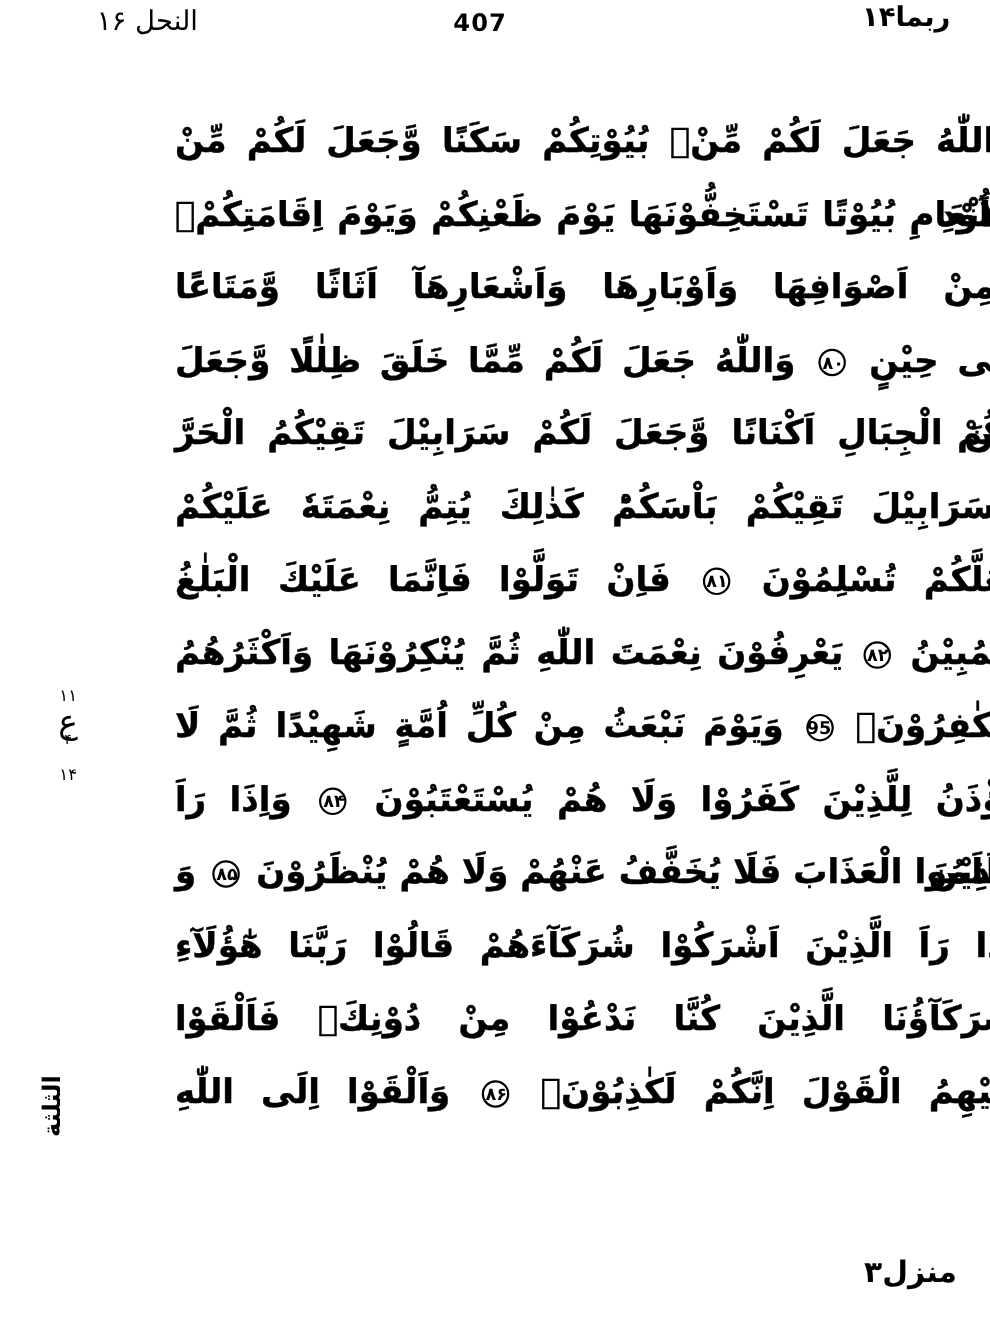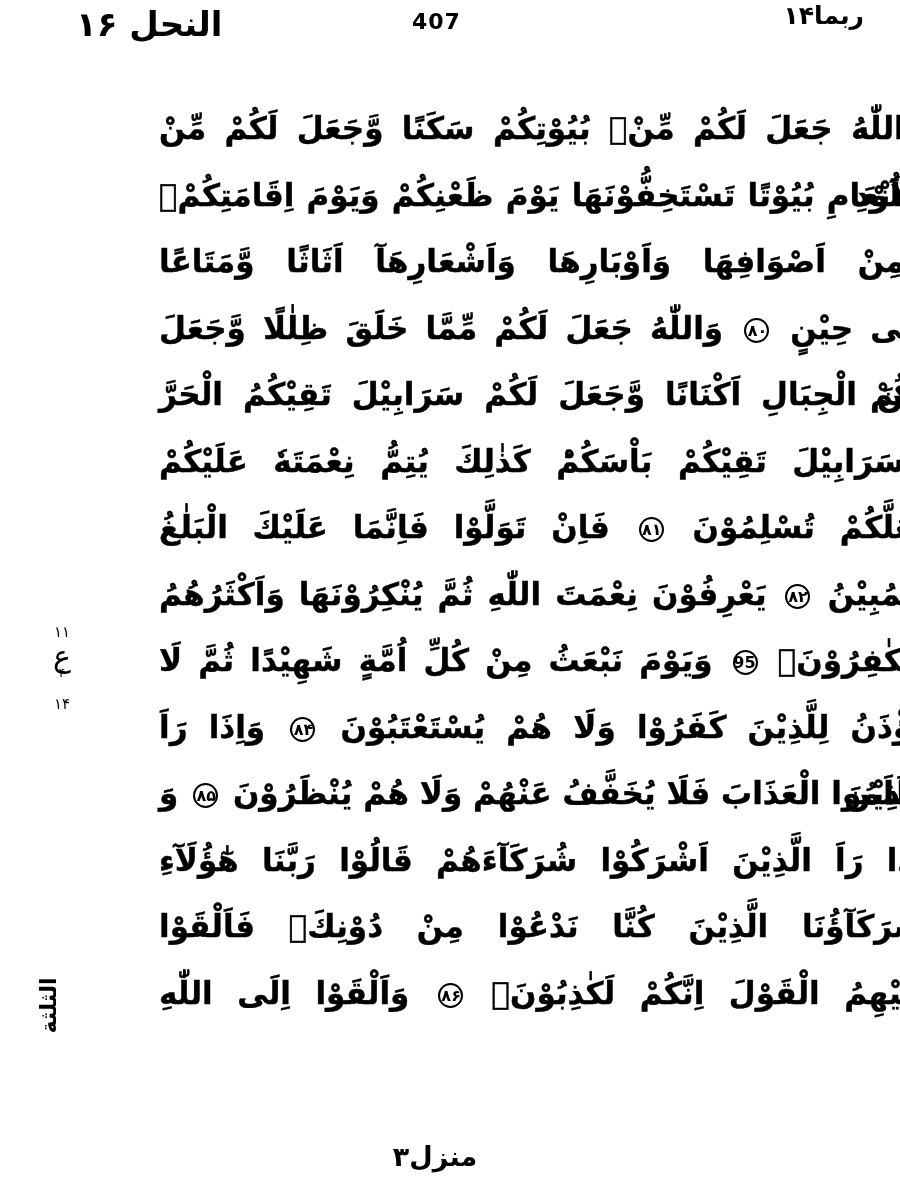--- a/index.html
+++ b/index.html
@@ -2,21 +2,21 @@
 <html lang="ar" dir="rtl"><head>
 <meta charset="utf-8">
 <style>
   html,body{margin:0;padding:0;}
   body{
     width:900px;height:1200px;position:relative;background:#ffffff;
     font-family:"DejaVu Sans",sans-serif;color:#000;overflow:hidden;
   }
   
   .hdr{position:absolute;top:0;left:0;width:900px;height:48px;}
-  .hdr-surah{position:absolute;top:4px;left:76px;font-size:34px;font-weight:bold;direction:rtl;}
+  .hdr-surah{position:absolute;top:4px;left:88px;font-size:25px;font-weight:normal;direction:rtl;}
   .hdr-page{position:absolute;top:9px;left:412px;font-size:22px;font-weight:bold;letter-spacing:1px;}
   .hdr-juz{position:absolute;top:1px;right:36px;font-size:25px;font-weight:bold;direction:rtl;}
   
   .text-block{
     position:absolute;top:95px;left:115px;width:765px;direction:rtl;margin-left:44px;
   }
   .text-line{
     height:66.5px;line-height:66.5px;white-space:nowrap;
     direction:rtl;text-align:justify;text-align-last:justify;
     font-size:31px;font-weight:bold;
@@ -37,21 +37,21 @@
   .ruku-top{font-size:15px;display:block;}
   .ruku-ain{font-size:30px;display:block;margin-top:2px;}
   .ruku-mid{font-size:13px;display:block;margin-top:-6px;}
   .ruku-bottom{font-size:15px;display:block;margin-top:18px;}
   .fraction-label{
     position:absolute;top:993px;left:-12px;width:120px;text-align:center;
     font-size:22px;font-weight:bold;transform:rotate(-90deg);direction:rtl;
   }
   
   .footer-manzil{
-    position:absolute;top:1141px;left:0;width:870px;text-align:center;
+    position:absolute;top:1141px;left:0;width:870px;
     font-size:27px;font-weight:bold;direction:rtl;
   }
 </style>
 </head>
 <body>
 
 <div class="hdr">
   <span class="hdr-juz">ربما۱۴</span>
   <span class="hdr-page">407</span>
   <span class="hdr-surah">النحل ۱۶</span>

